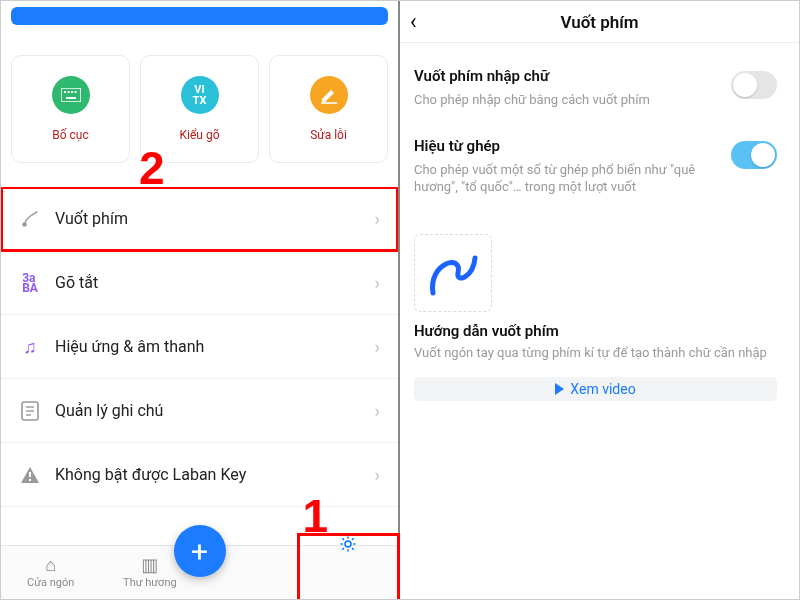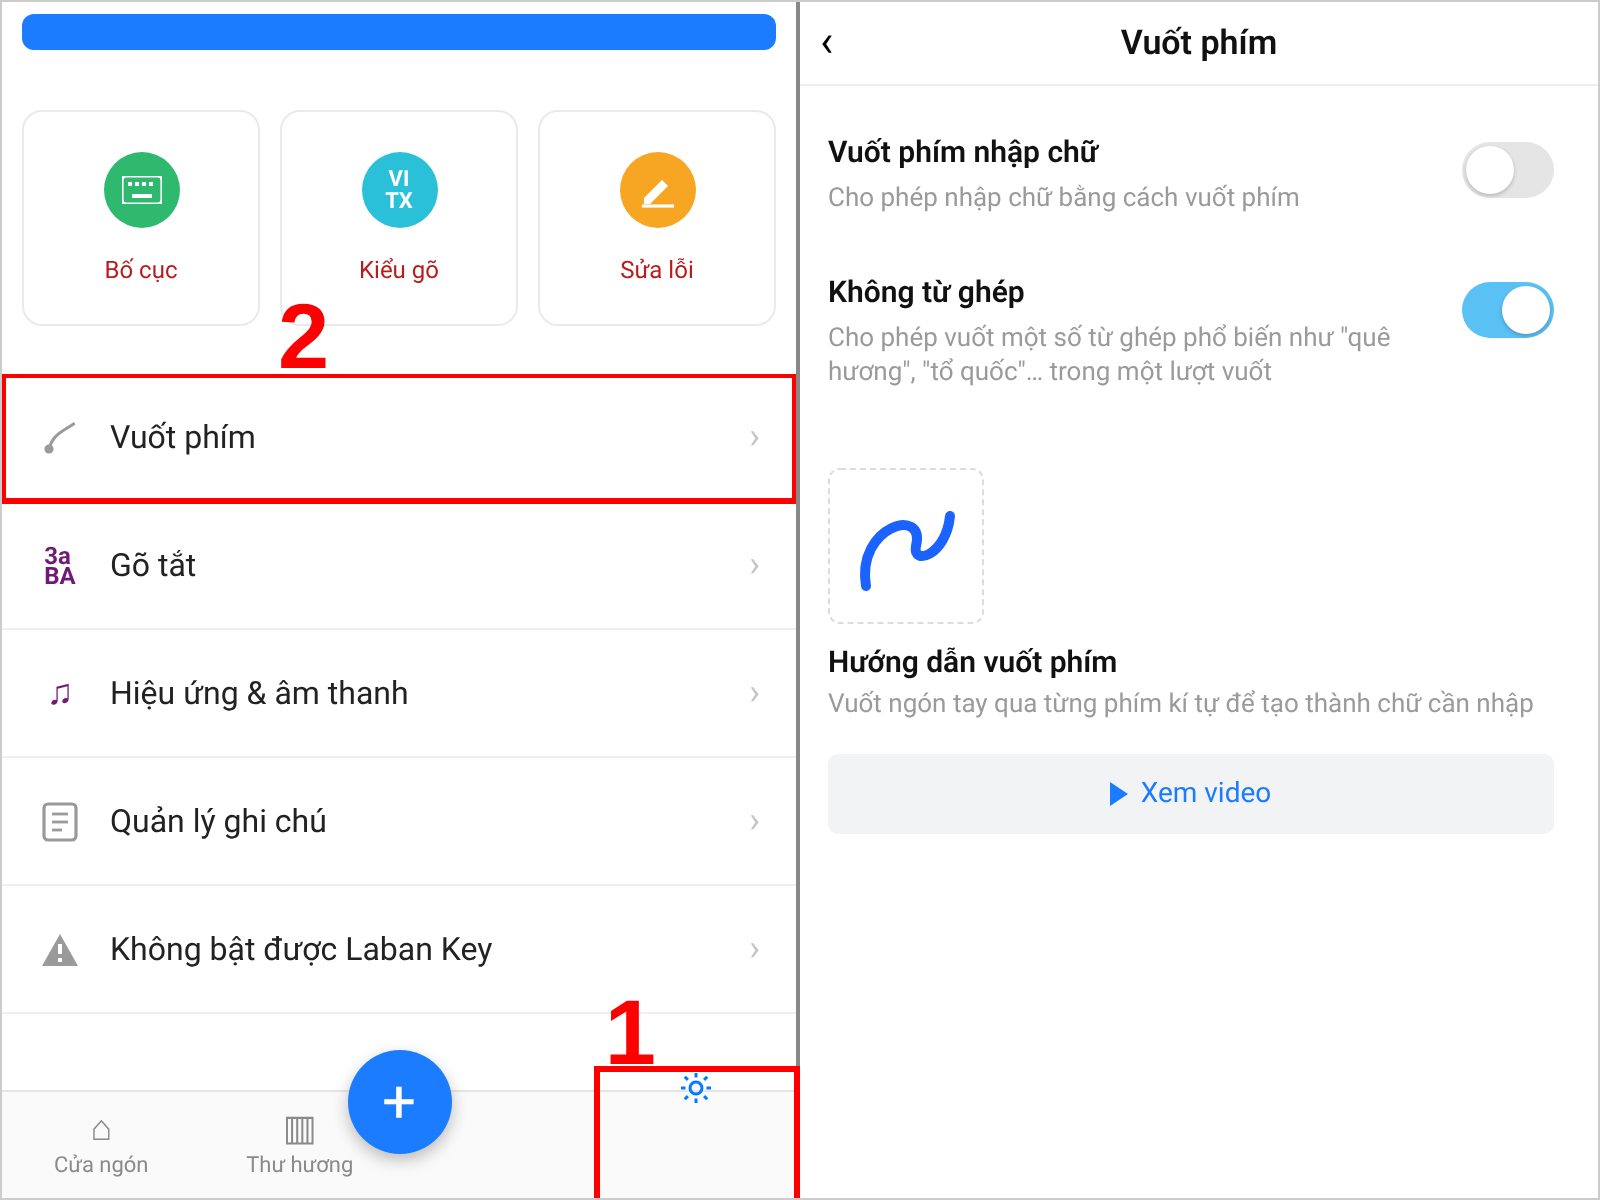--- a/index.html
+++ b/index.html
@@ -88,21 +88,21 @@
   .row {
     display: flex;
     align-items: center;
     height: 64px;
     padding: 0 18px 0 14px;
     border-bottom: 1px solid #efefef;
     position: relative;
   }
   .row .row-icon {
     width: 30px;
-    color: #701a75;
+    color: #8b5cf6;
     display: flex;
     align-items: center;
     justify-content: center;
     margin-right: 10px;
     font-size: 18px;
   }
   .row .row-label {
     flex: 1;
     font-size: 16px;
     color: #222;
@@ -208,21 +208,21 @@
     align-items: center;
     justify-content: center;
   }
   .swipe-demo svg { width: 60px; height: 60px; }
 
   .guide-title { font-size: 15px; font-weight: 600; color: #111; margin-bottom: 4px; }
   .guide-desc { font-size: 13px; color: #9a9a9a; line-height: 1.35; margin-bottom: 16px; }
 
   .video-btn {
     width: 100%;
-    height: 40px;
+    height: 24px;
     background: #f1f3f5;
     border-radius: 5px;
     color: #1b7cff;
     font-size: 14px;
     display: flex;
     align-items: center;
     justify-content: center;
     gap: 6px;
   }
   .tri {
@@ -369,21 +369,21 @@
         <div class="txt">
           <div class="s-title">Vuốt phím nhập chữ</div>
           <div class="s-desc">Cho phép nhập chữ bằng cách vuốt phím</div>
         </div>
         <div class="toggle off">
             <div class="knob"></div>
           </div>
       </div>
       <div class="setting">
         <div class="txt">
-          <div class="s-title">Không từ ghép</div>
+          <div class="s-title">Hiệu từ ghép</div>
           <div class="s-desc">Cho phép vuốt một số từ ghép phổ biến như "quê hương", "tổ quốc"… trong một lượt vuốt</div>
         </div>
         <div class="toggle on">
             <div class="knob"></div>
           </div>
       </div>
 
       <div class="swipe-demo">
         <svg viewBox="0 0 60 60">
             <path d="M10 50 C 5 20, 40 10, 35 30 C 33 40, 50 35, 52 15" stroke="#1b62ff" stroke-width="5" fill="none" stroke-linecap="round"></path>

